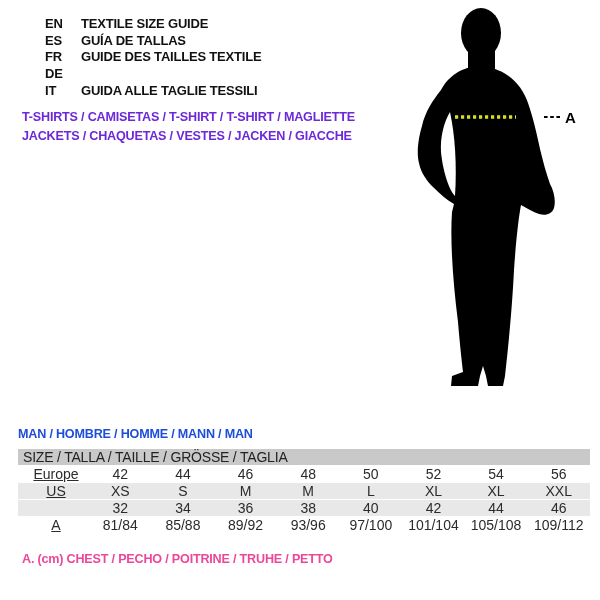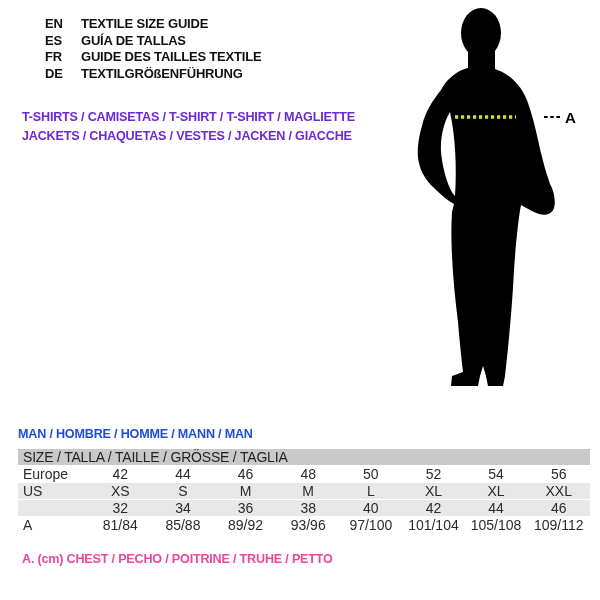--- a/index.html
+++ b/index.html
@@ -27,21 +27,21 @@
   
   .section-title{left:18px;top:427px;font-weight:700;font-size:12.6px;
     letter-spacing:-0.2px;color:#1d4ed8;white-space:nowrap;}
 
   
   .size-table{left:18px;top:449px;width:572px;font-size:14px;color:#2b2b2b;}
   .tbl-header{height:16px;line-height:16px;background:var(--header-bg,#c9c9c9);
     padding-left:5px;letter-spacing:-0.2px;color:#222;margin-bottom:1px;}
   .tbl-row{display:flex;height:16px;line-height:16px;margin-bottom:1px;}
   .tbl-row.shaded{background:var(--row-shaded-bg,#e8e8e8);}
-  .tbl-label{width:66px;padding-left:5px;text-align:left;}
+  .tbl-label{width:66px;padding-left:5px;text-align:center;text-decoration:underline;}
   .tbl-cell{flex:1;text-align:center;}
 
   
   .footnote{left:22px;top:552px;font-weight:700;font-size:12.6px;
     letter-spacing:-0.2px;color:#ec4899;white-space:nowrap;}
 </style>
 </head>
 <body>
 
 <div class="abs lang-list">
@@ -52,21 +52,24 @@
     <div class="lang-row">
       <span class="lang-code">ES</span>
       <span class="lang-label">GUÍA DE TALLAS</span>
     </div>
     <div class="lang-row">
       <span class="lang-code">FR</span>
       <span class="lang-label">GUIDE DES TAILLES TEXTILE</span>
     </div>
     <div class="lang-row">
       <span class="lang-code">DE</span>
-      <span class="lang-label">TEXTILGRÖßENFÜHRUNG</span>
+    </div>
+    <div class="lang-row">
+      <span class="lang-code">IT</span>
+      <span class="lang-label">GUIDA ALLE TAGLIE TESSILI</span>
     </div>
   </div>
 
 <div class="abs categories">
   <div>T-SHIRTS / CAMISETAS / T-SHIRT / T-SHIRT / MAGLIETTE</div>
   <div>JACKETS / CHAQUETAS / VESTES / JACKEN / GIACCHE</div>
 </div>
 
 <div class="abs figure">
   <svg width="200" height="400" viewBox="0 0 200 400">

